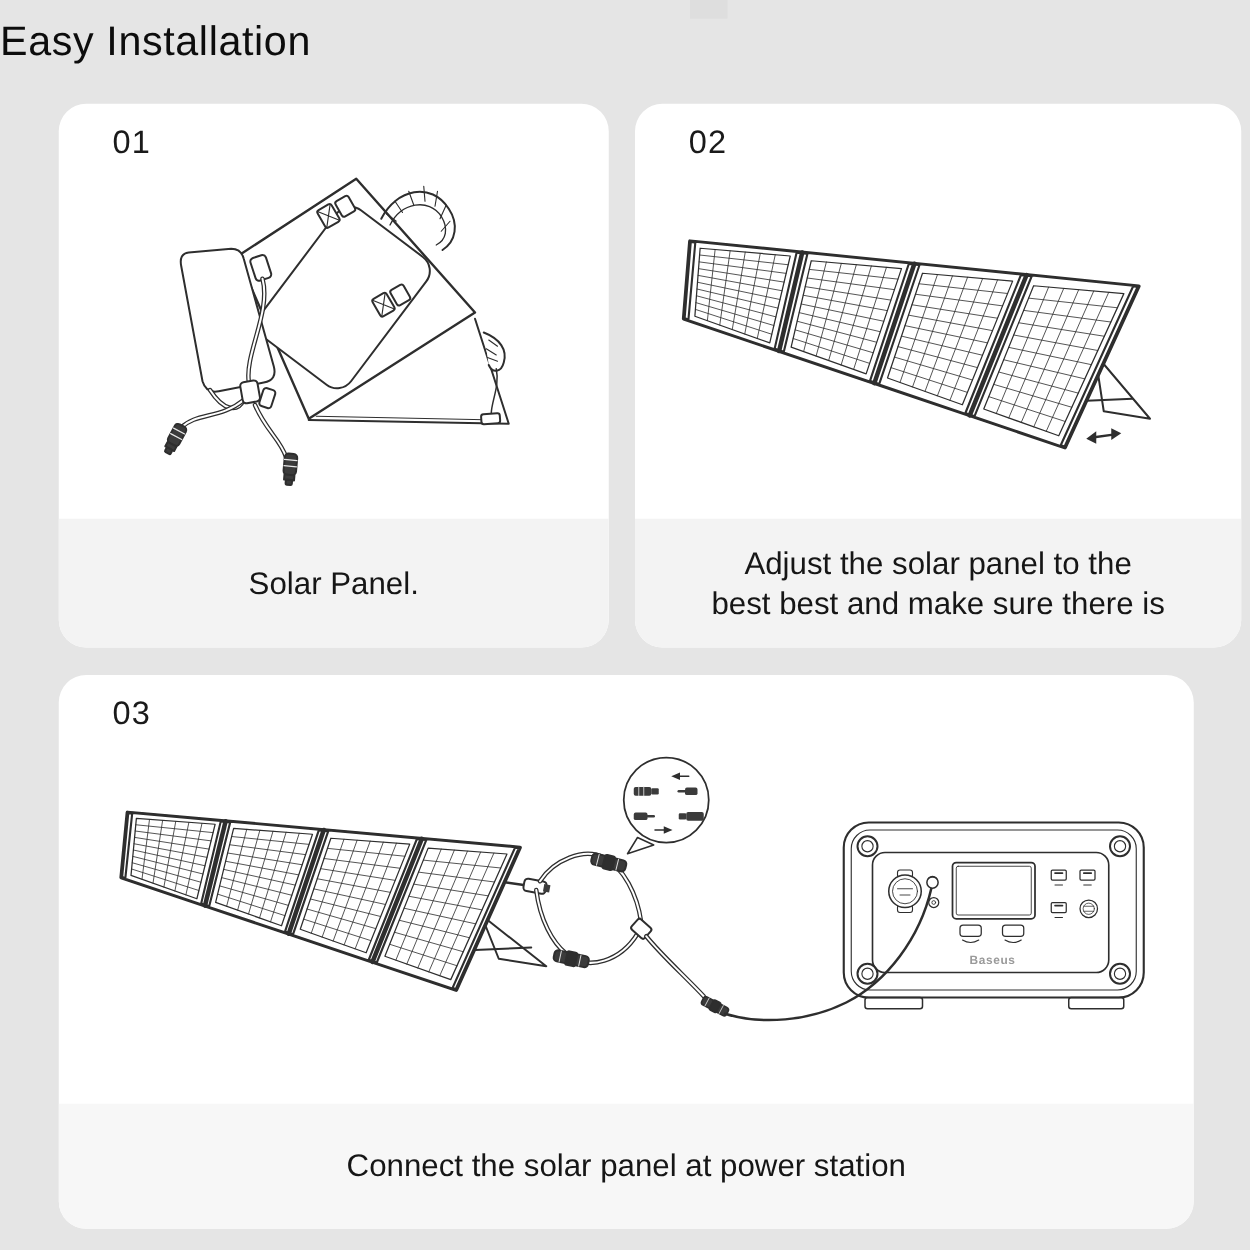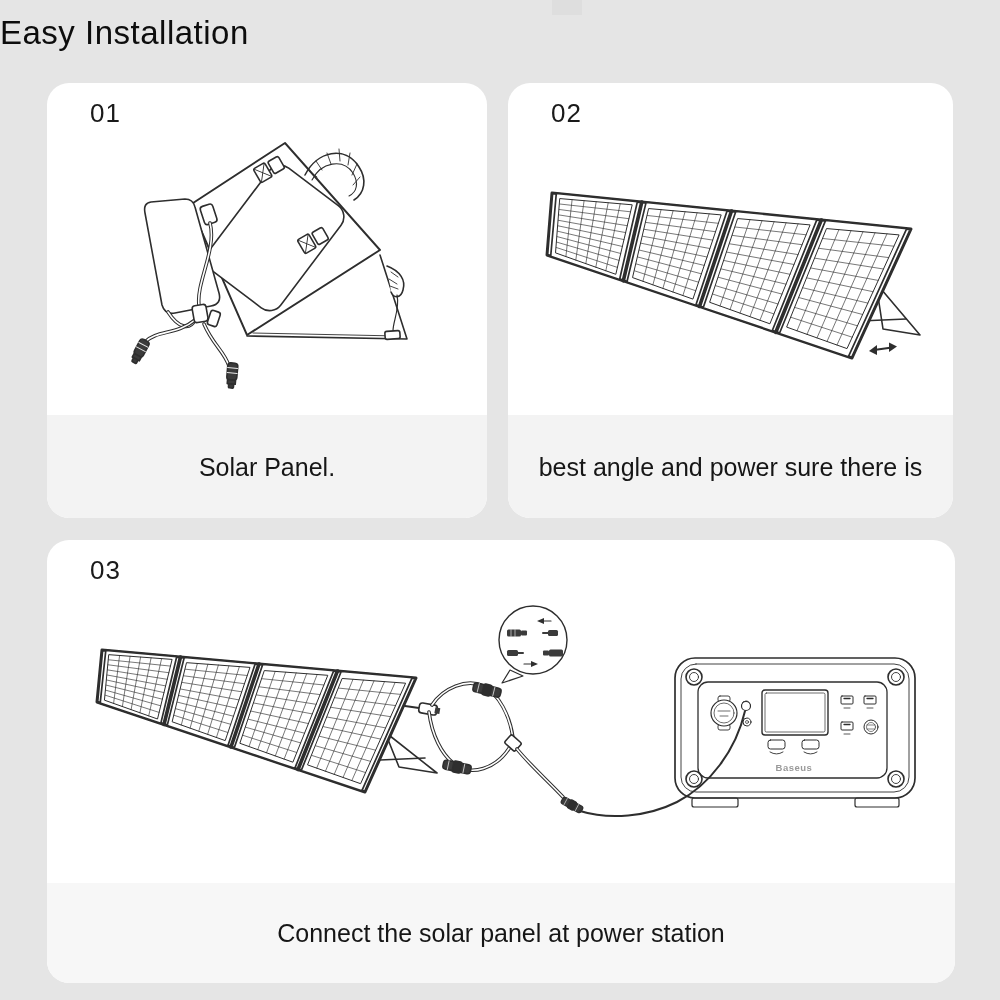--- a/index.html
+++ b/index.html
@@ -9,21 +9,21 @@
     font-family:"Liberation Sans",sans-serif;
     color:var(--ink,#141414);
   }
   .page-title{
     position:absolute;top:14px;left:0;width:1000px;text-align:left;
     font-size:33px;font-weight:400;color:#0d0d0d;letter-spacing:.5px;
   }
   .artifact{position:absolute;left:552px;top:0;width:30px;height:15px;background:#dedede}
   .card{position:absolute;background:var(--card,#fff);border-radius:22px;overflow:hidden}
   #card1{left:47px;top:83px;width:440px;height:435px}
-  #card2{left:508px;top:83px;width:445px;height:435px}
+  #card2{left:508px;top:83px;width:485px;height:435px}
   #card3{left:47px;top:540px;width:908px;height:443px}
   .step-num{
     position:absolute;left:43px;top:15px;font-size:26px;font-weight:500;
     letter-spacing:1px;color:#1a1a1a;
   }
   .band{
     position:absolute;left:0;right:0;bottom:0;top:332px;
     background:var(--band,#f3f3f3);
     display:flex;flex-direction:column;justify-content:center;align-items:center;
   }
@@ -191,21 +191,22 @@
       <g>
         <path d="M366 267 L384 264.5" stroke-width="2"></path>
         <path d="M369 262 L361 268 L369 272 Z" fill="#2e2e2e" stroke="none"></path>
         <path d="M381 259.5 L389 263.5 L381 269 Z" fill="#2e2e2e" stroke="none"></path>
       </g>
     </g>
   </svg>
   <div class="step-num">02</div>
   <div class="band">
     <div class="caption">
-      <div>best angle and power sure there is</div>
+      <div>Adjust the solar panel to the</div>
+      <div>best best and make sure there is</div>
     </div>
   </div>
 </div>
 
 <div class="card" id="card3">
   <svg class="art" width="908" height="443" viewBox="0 0 908 443">
     <defs>
       <g id="c3pair">
         <rect x="-14" y="-4.5" width="28" height="9" rx="3" fill="#3b3b3b"></rect>
         <rect x="-4" y="-5.5" width="8" height="11" rx="1.5" fill="#2e2e2e"></rect>

